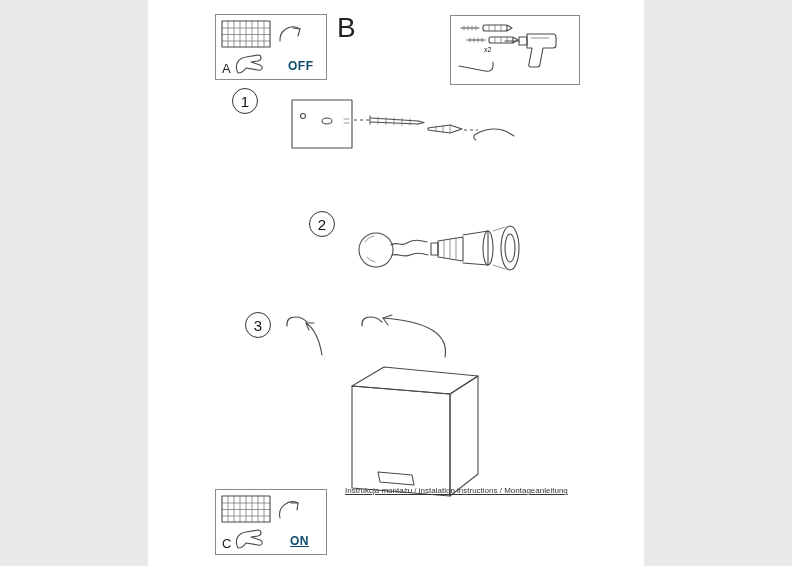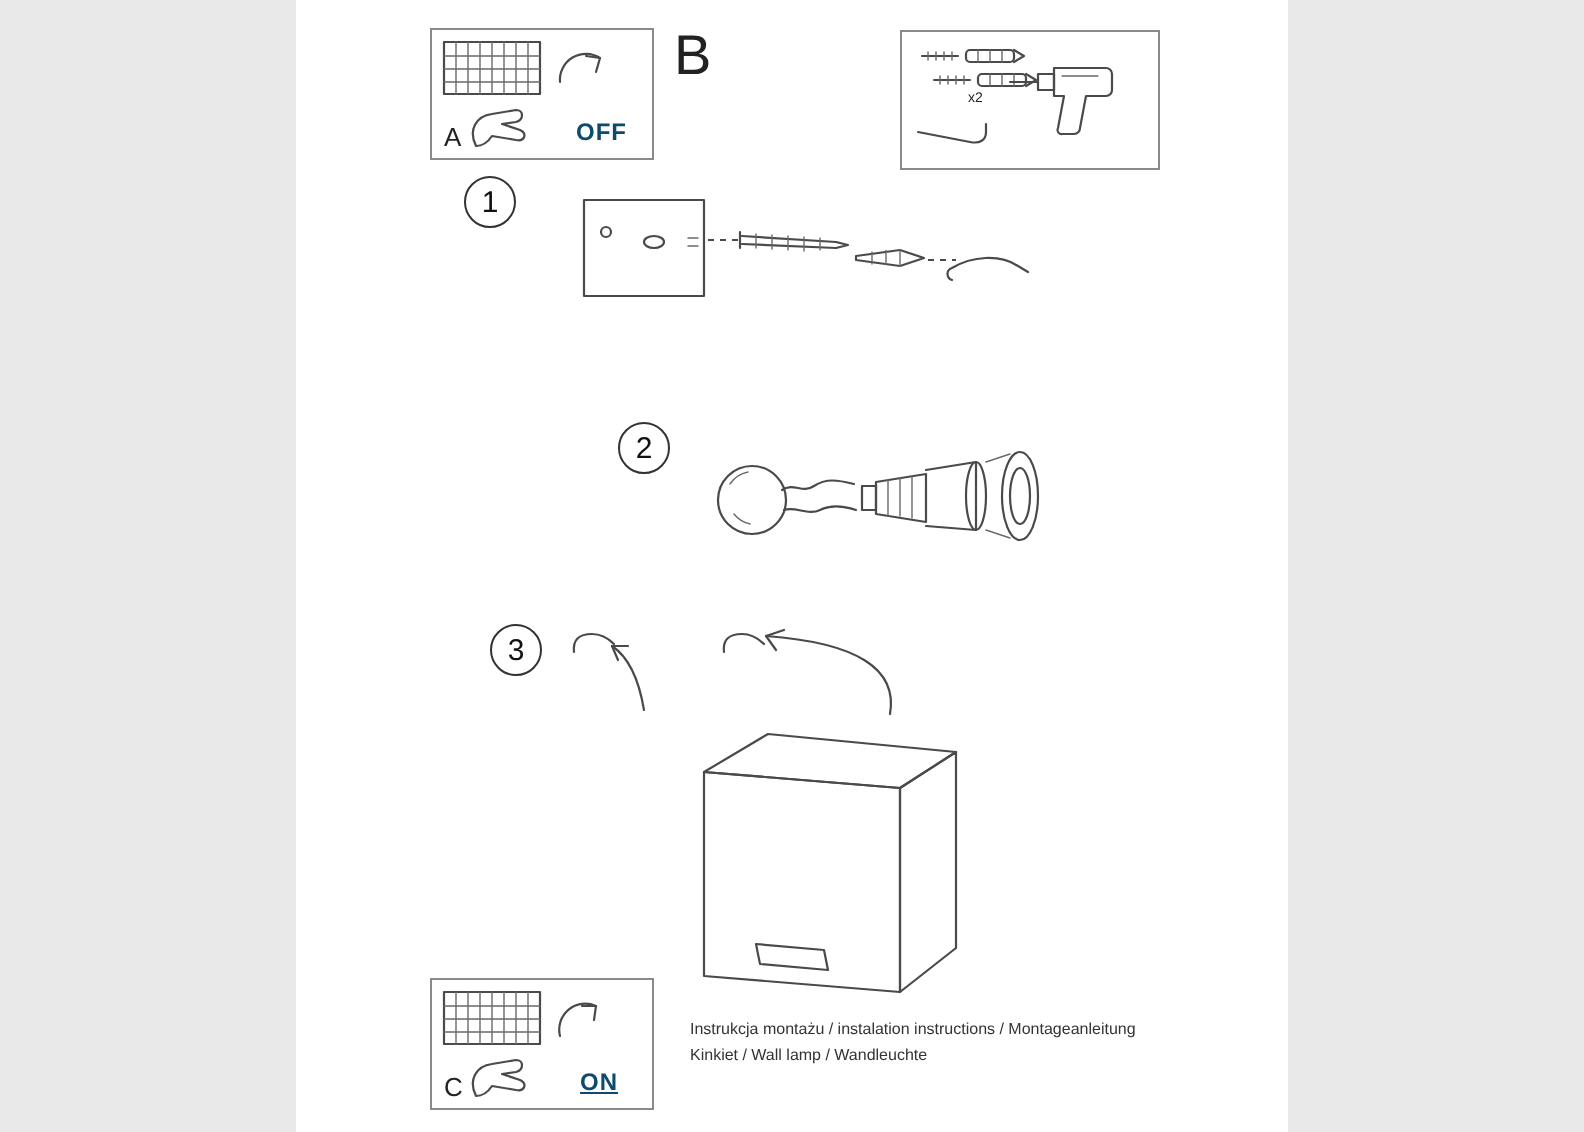--- a/index.html
+++ b/index.html
@@ -170,21 +170,20 @@
         <path class="ln" d="M22,58 c-4,-8 0,-15 8,-16 l12,-2 c4,0 4,5 0,6 l-7,1 9,3 c4,2 2,6 -2,5 l-12,-2 c-2,3 -5,5 -8,5 z"></path>
         <g>
           <path class="ln" d="M64,28 A13,13 0 0 1 82,13"></path>
           <path class="ln" d="M82,13 l-7,0 M82,13 l-1,7"></path>
         </g>
       </svg>
       <span class="state-label" style="left:74px;top:44px;text-decoration:underline;">ON</span>
       <span class="corner-label">C</span>
     </div>
 
-    <div class="footer" style="left:197px;top:508px;width:280px;">
+    <div class="footer" style="left:197px;top:484px;width:280px;text-decoration:underline;">
       <div>Instrukcja montażu / instalation instructions / Montageanleitung</div>
-      <div>Kinkiet / Wall lamp / Wandleuchte</div>
     </div>
 
   </div>
 
 
 </div>
 
 </body></html>

